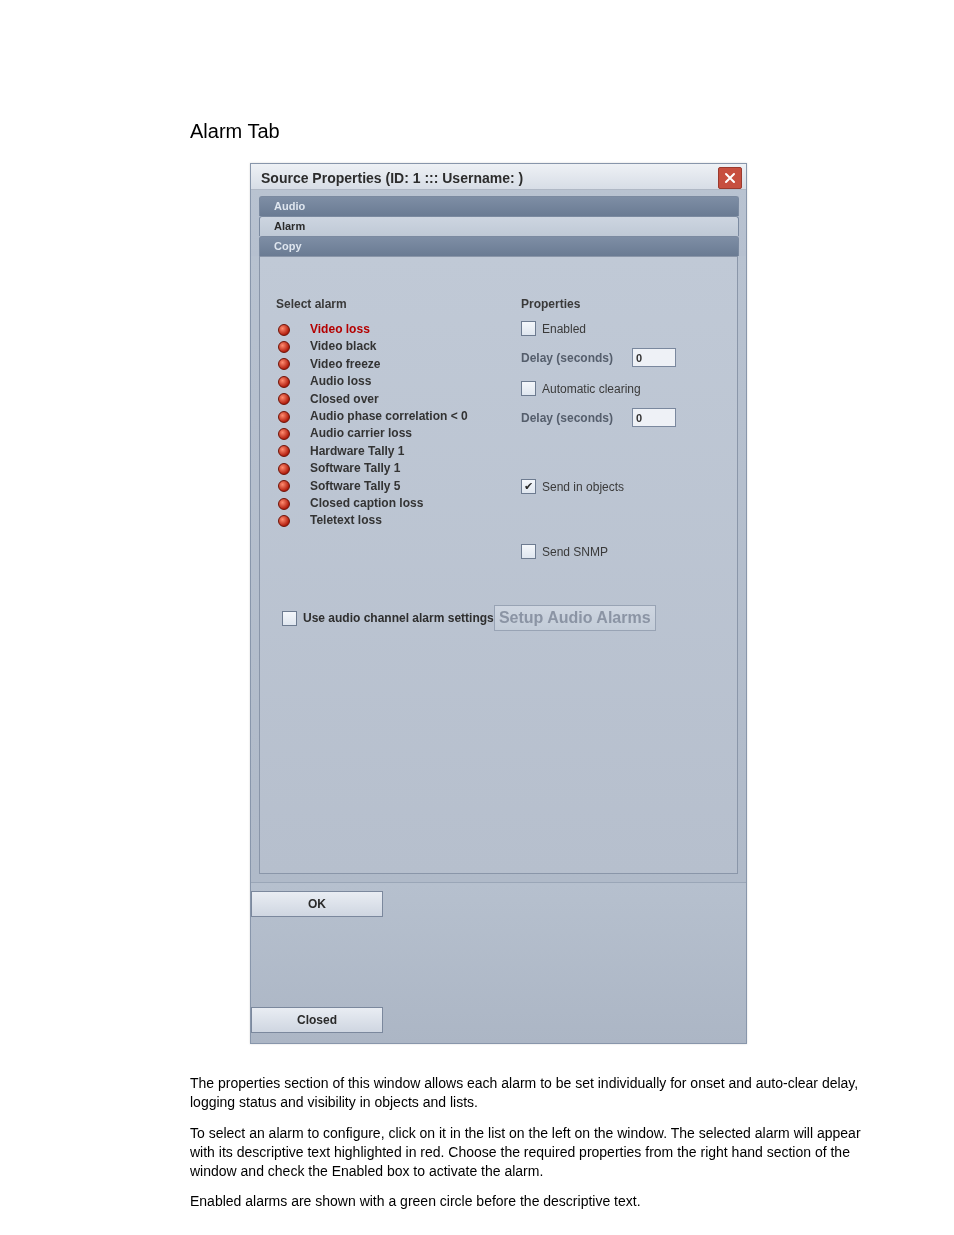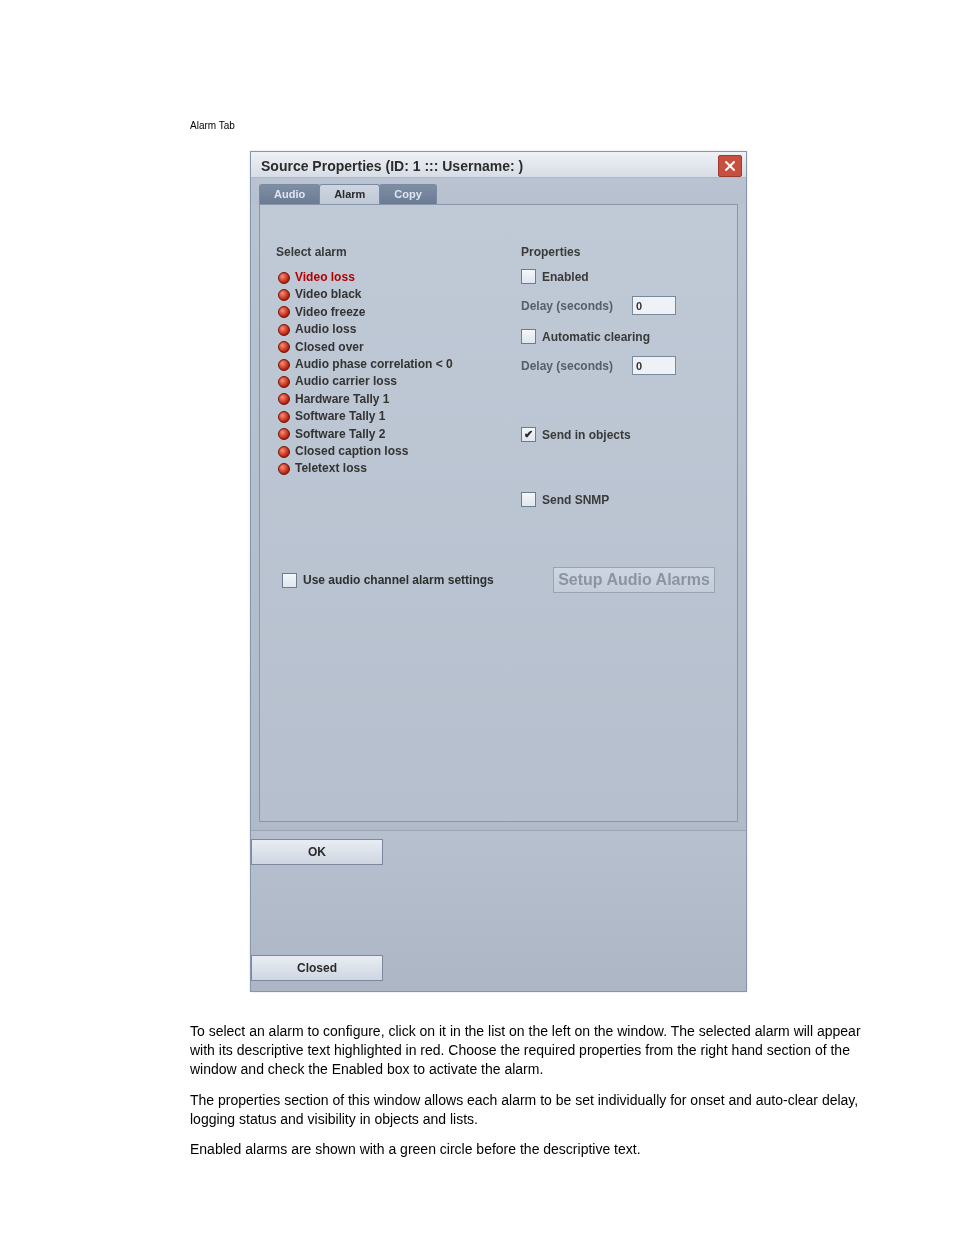--- a/index.html
+++ b/index.html
@@ -10,21 +10,21 @@
     font-size: 14px;
     color: #000;
     width: 954px;
   }
   .page {
     padding: 120px 90px 60px 190px;
     position: relative;
     min-height: 1100px;
   }
   .heading {
-    font-size: 10px;
+    font-size: 20px;
     margin-bottom: 14px;
   }
   .para {
     font-size: 14px;
     line-height: 1.35;
     margin-bottom: 12px;
   }
   .page-num {
     position: absolute;
     right: 90px;
@@ -72,20 +72,21 @@
     font-size: 14px;
     cursor: pointer;
     line-height: 1;
   }
 
   .tabs-row {
     display: flex;
     padding: 6px 8px 0 8px;
     gap: 0;
     background: linear-gradient(#b9c3d1, #b6c0cf);
+    flex-direction: column;
   }
   .tab {
     padding: 3px 14px 4px;
     border: 1px solid #7b8aa0;
     border-bottom: none;
     border-radius: 3px 3px 0 0;
     font-weight: bold;
     font-size: 11px;
     color: #dfe6ef;
     background: linear-gradient(#7e8ea5, #6a7b93);
@@ -118,21 +119,21 @@
     font-size: 12px;
     color: #3a3a3a;
     margin-bottom: 10px;
   }
   .alarm-list {
     padding-left: 2px;
   }
   .alarm-item {
     display: flex;
     align-items: center;
-    gap: 5px;
+    gap: 20px;
     font-weight: bold;
     font-size: 12px;
     color: #333;
     line-height: 1.45;
   }
   .alarm-item.selected .alarm-label { color: #b40000; }
   .alarm-dot {
     width: 10px;
     height: 10px;
     border-radius: 50%;
@@ -140,21 +141,21 @@
     border: 1px solid #6f1105;
     flex: none;
   }
   .alarm-label { white-space: nowrap; }
 
   .prop-group {  }
   .prop-check {
     display: flex;
     align-items: center;
     gap: 6px;
-    font-weight: bold;
+    font-weight: normal;
     color: #3a3a3a;
     font-size: 12px;
     margin-bottom: 12px;
   }
   .cbx {
     width: 13px;
     height: 13px;
     border: 1px solid #6d7b90;
     background: linear-gradient(#f4f7fb, #dfe6ef);
     display: inline-flex;
@@ -184,22 +185,21 @@
     font-size: 11px;
     padding: 0 3px;
     font-family: Tahoma, sans-serif;
     font-weight: bold;
   }
   .prop-gap { height: 38px; }
 
   .lower-row {
     display: flex;
     align-items: center;
-    justify-content: space-between;
-    margin-top: 48px;
+    margin-top: 34px;
     padding: 0 6px;
   }
   .use-audio {
     display: flex;
     align-items: center;
     gap: 6px;
     font-weight: bold;
     font-size: 12px;
     color: #2e2e2e;
   }
@@ -300,21 +300,21 @@
               <div class="alarm-item">
                   <span class="alarm-dot"></span>
                   <span class="alarm-label">Hardware Tally 1</span>
                 </div>
               <div class="alarm-item">
                   <span class="alarm-dot"></span>
                   <span class="alarm-label">Software Tally 1</span>
                 </div>
               <div class="alarm-item">
                   <span class="alarm-dot"></span>
-                  <span class="alarm-label">Software Tally 2</span>
+                  <span class="alarm-label">Software Tally 5</span>
                 </div>
               <div class="alarm-item">
                   <span class="alarm-dot"></span>
                   <span class="alarm-label">Closed caption loss</span>
                 </div>
               <div class="alarm-item">
                   <span class="alarm-dot"></span>
                   <span class="alarm-label">Teletext loss</span>
                 </div>
             </div>
@@ -370,22 +370,22 @@
         <div style="height:90px"></div>
       </div>
 
       <div class="dlg-buttons">
         <span class="dlg-btn">OK</span>
         <span class="dlg-btn">Closed</span>
       </div>
     </div>
   </div>
 
+  <div class="para">The properties section of this window allows each alarm to be set individually for onset and auto-clear delay, logging status and visibility in objects and lists.</div>
+
   <div class="para">
     <span>To select an alarm to configure, click on it in the </span><span> list on the left on the window. The selected alarm will appear with its descriptive text highlighted in red. Choose the required properties from the right hand section of the window and check the Enabled box to activate the alarm.</span>
   </div>
 
-  <div class="para">The properties section of this window allows each alarm to be set individually for onset and auto-clear delay, logging status and visibility in objects and lists.</div>
-
   <div class="para">Enabled alarms are shown with a green circle before the descriptive text.</div>
 
   <div class="page-num">55</div>
 </div>
 
 </body></html>

